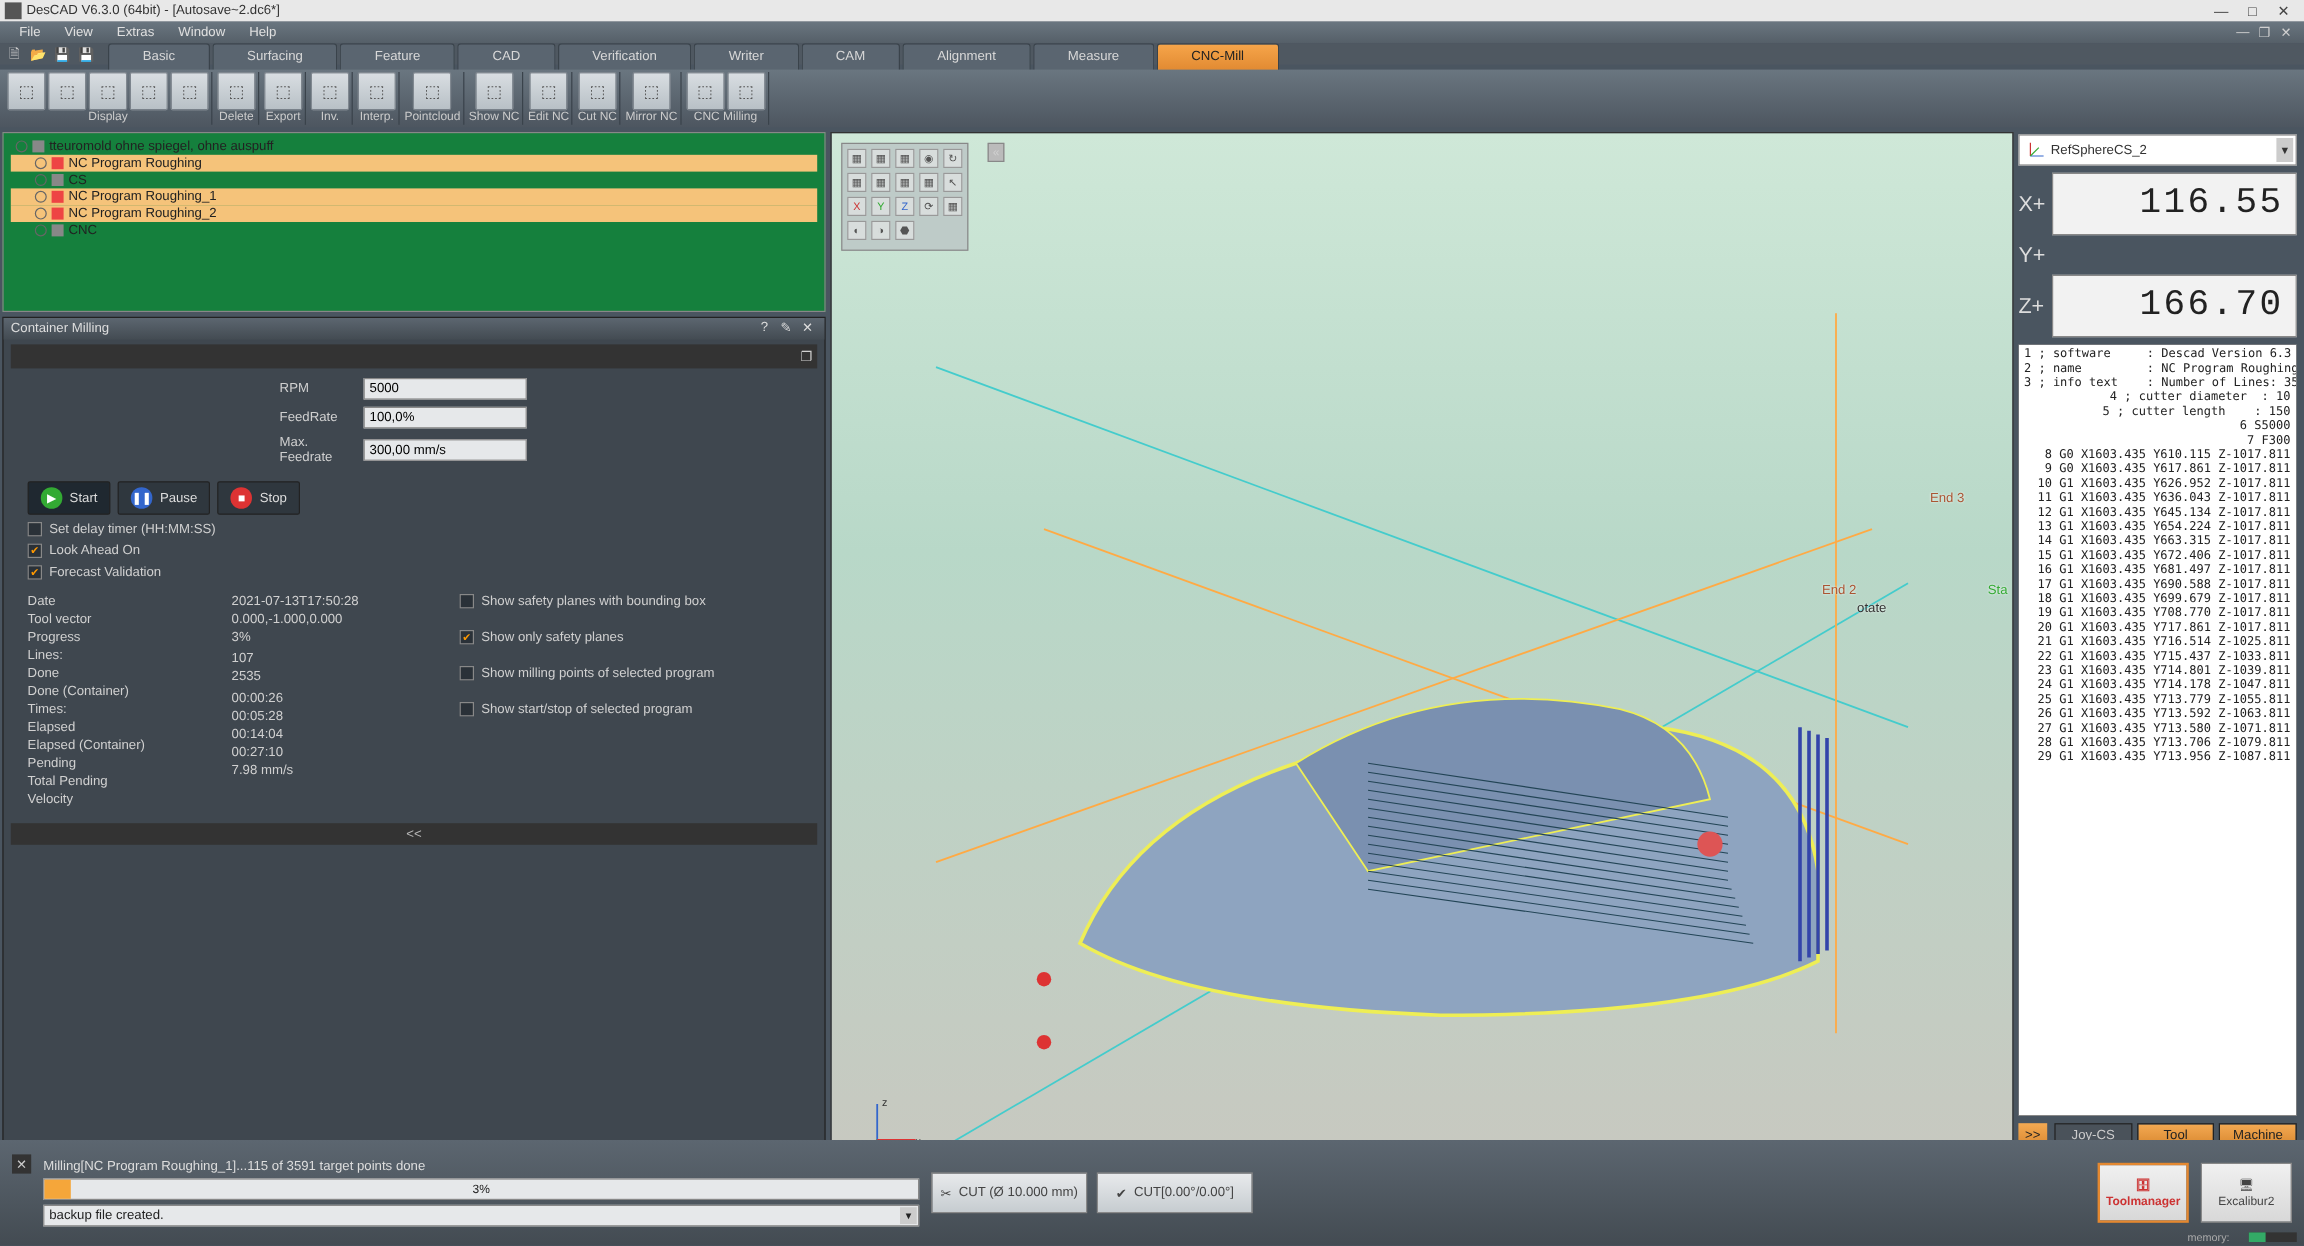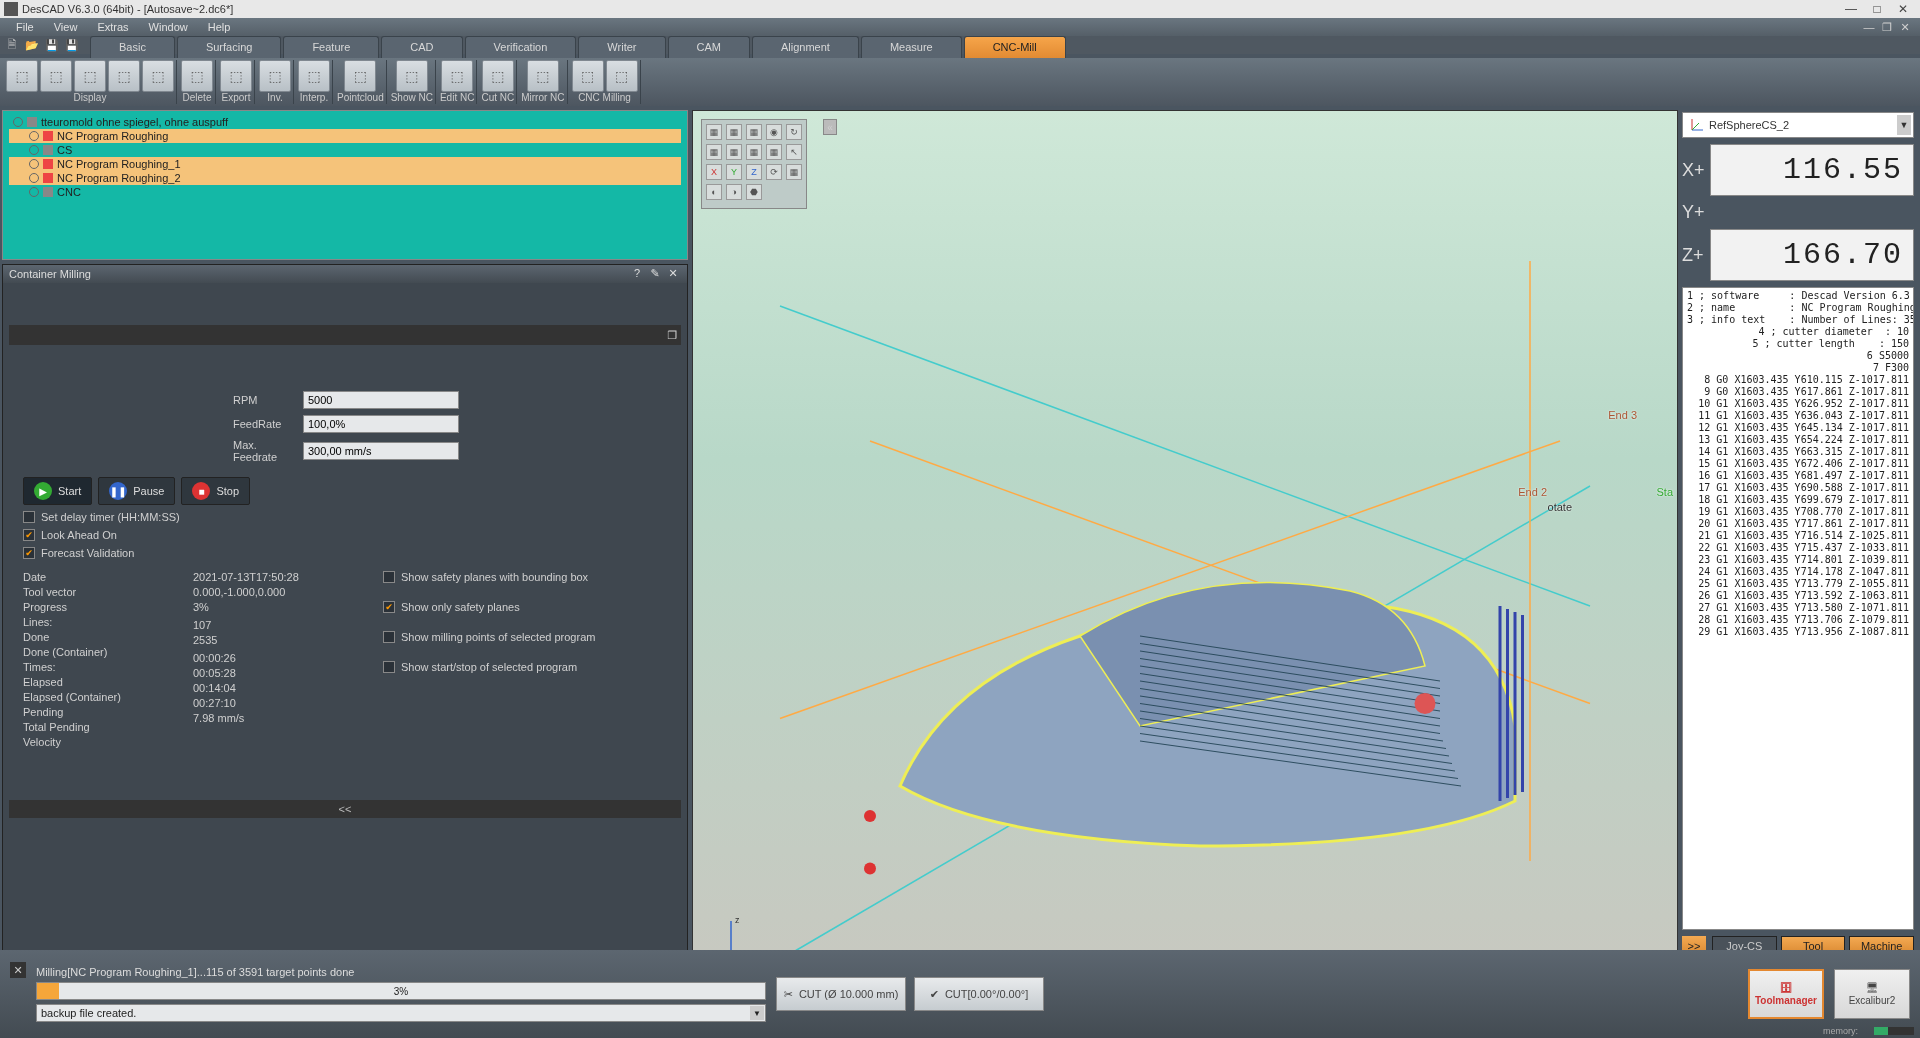--- a/index.html
+++ b/index.html
@@ -17,34 +17,34 @@
 .ribbon-tabs { position: absolute; left: 90px; top: 36px; height: 24px; display: flex; gap: 0; font-size: 11px; }
 .ribbon-tab { padding: 4px 28px; background: #5a6570; color: #d8d8d8; border: 1px solid #3a434b; border-bottom: none; border-radius: 3px 3px 0 0; margin-right: 2px; }
 .ribbon-tab.active { background: linear-gradient(#f6a54a,#e08830); color: #222; }
 .ribbon-panel { position: absolute; left: 0; top: 58px; right: 0; height: 48px; background: linear-gradient(#6a7680,#4d5660); display: flex; align-items: stretch; padding: 2px 4px; gap: 2px; }
 .ribbon-group { display: flex; flex-direction: column; align-items: center; border-right: 1px solid #3a434b; padding: 0 2px; }
 .ribbon-group .btns { display: flex; gap: 2px; }
 .ribbon-btn { width: 32px; height: 32px; background: linear-gradient(#d9dee2,#b8c0c6); border: 1px solid #808890; border-radius: 2px; display:flex;align-items:center;justify-content:center;font-size:14px;color:#555;}
 .ribbon-group .lbl { font-size: 10px; color: #ccc; height: 12px; }
 .workarea { position: absolute; left: 0; top: 108px; right: 0; bottom: 54px; display: flex; }
 .leftcol { width: 690px; display: flex; flex-direction: column; gap: 4px; padding: 2px; }
-.tree { background: #14b8a6; color: #222; flex: 0 0 150px; border: 1px solid #888; padding: 4px 6px; font-size: 11px; overflow: auto; }
+.tree { background: #15803d; color: #222; flex: 0 0 150px; border: 1px solid #888; padding: 4px 6px; font-size: 11px; overflow: auto; }
 .tree .row { display: flex; align-items: center; gap: 4px; height: 14px; }
 .tree .row.sel { background: #f5c37a; }
 .tree .eye { width: 10px; height: 10px; border: 1px solid #666; border-radius: 50%; }
 .tree .cube { width: 10px; height: 10px; background: #888; }
 .tree .sq { width: 10px; height: 10px; background: #e44; }
-.container-panel { flex: 1; background: #3f474f; border: 1px solid #222; display: flex; flex-direction: column; gap: 38px; }
+.container-panel { flex: 1; background: #3f474f; border: 1px solid #222; display: flex; flex-direction: column; }
 .cp-title { height: 18px; background: linear-gradient(#5c6670,#434b52); display: flex; align-items: center; padding: 0 6px; font-size: 11px; color: #ddd; }
 .cp-title .tbtn { width: 16px; height: 14px; text-align: center; margin-left: 2px; }
 .cp-bar { height: 20px; background: #333; margin: 4px 6px; display: flex; align-items: center; justify-content: flex-end; padding: 0 4px; }
 .cp-body { padding: 4px 10px 10px 20px; display: flex; flex-direction: column; gap: 6px; font-size: 11px; }
 .param-row { display: flex; align-items: center; }
 .param-row .plabel2 { width: 280px; text-align: left; padding-left: 210px; }
-.param-row input[type=text] { width: 156px; height: 18px; background: #e6e8ea; border: 1px solid #888; padding: 0 4px; font-size: 11px; }
+.param-row input[type=text] { width: 136px; height: 18px; background: #e6e8ea; border: 1px solid #888; padding: 0 4px; font-size: 11px; }
 .ctrl-btns { display: flex; gap: 6px; margin-top: 8px; }
 .ctrl-btn { display: flex; align-items: center; gap: 6px; padding: 4px 10px; border: 1px solid #222; border-radius: 2px; background: #2f373e; color: #ddd; }
 .ctrl-btn .circ { width: 18px; height: 18px; border-radius: 50%; display:flex;align-items:center;justify-content:center;color:#fff;font-size:10px;}
 .ctrl-btn.start { background:#1f2830; }
 .ctrl-btn.start .circ { background:#3a3; }
 .ctrl-btn.pause .circ { background:#36c; }
 .ctrl-btn.stop .circ { background:#d33; }
 .chk-row { display: flex; align-items: center; gap: 6px; }
 .chk { width: 12px; height: 12px; border: 1px solid #888; background: #2a3138; display:flex;align-items:center;justify-content:center;font-size:9px;color:#f90;}
 .stats { display: flex; gap: 20px; margin-top: 6px; }

